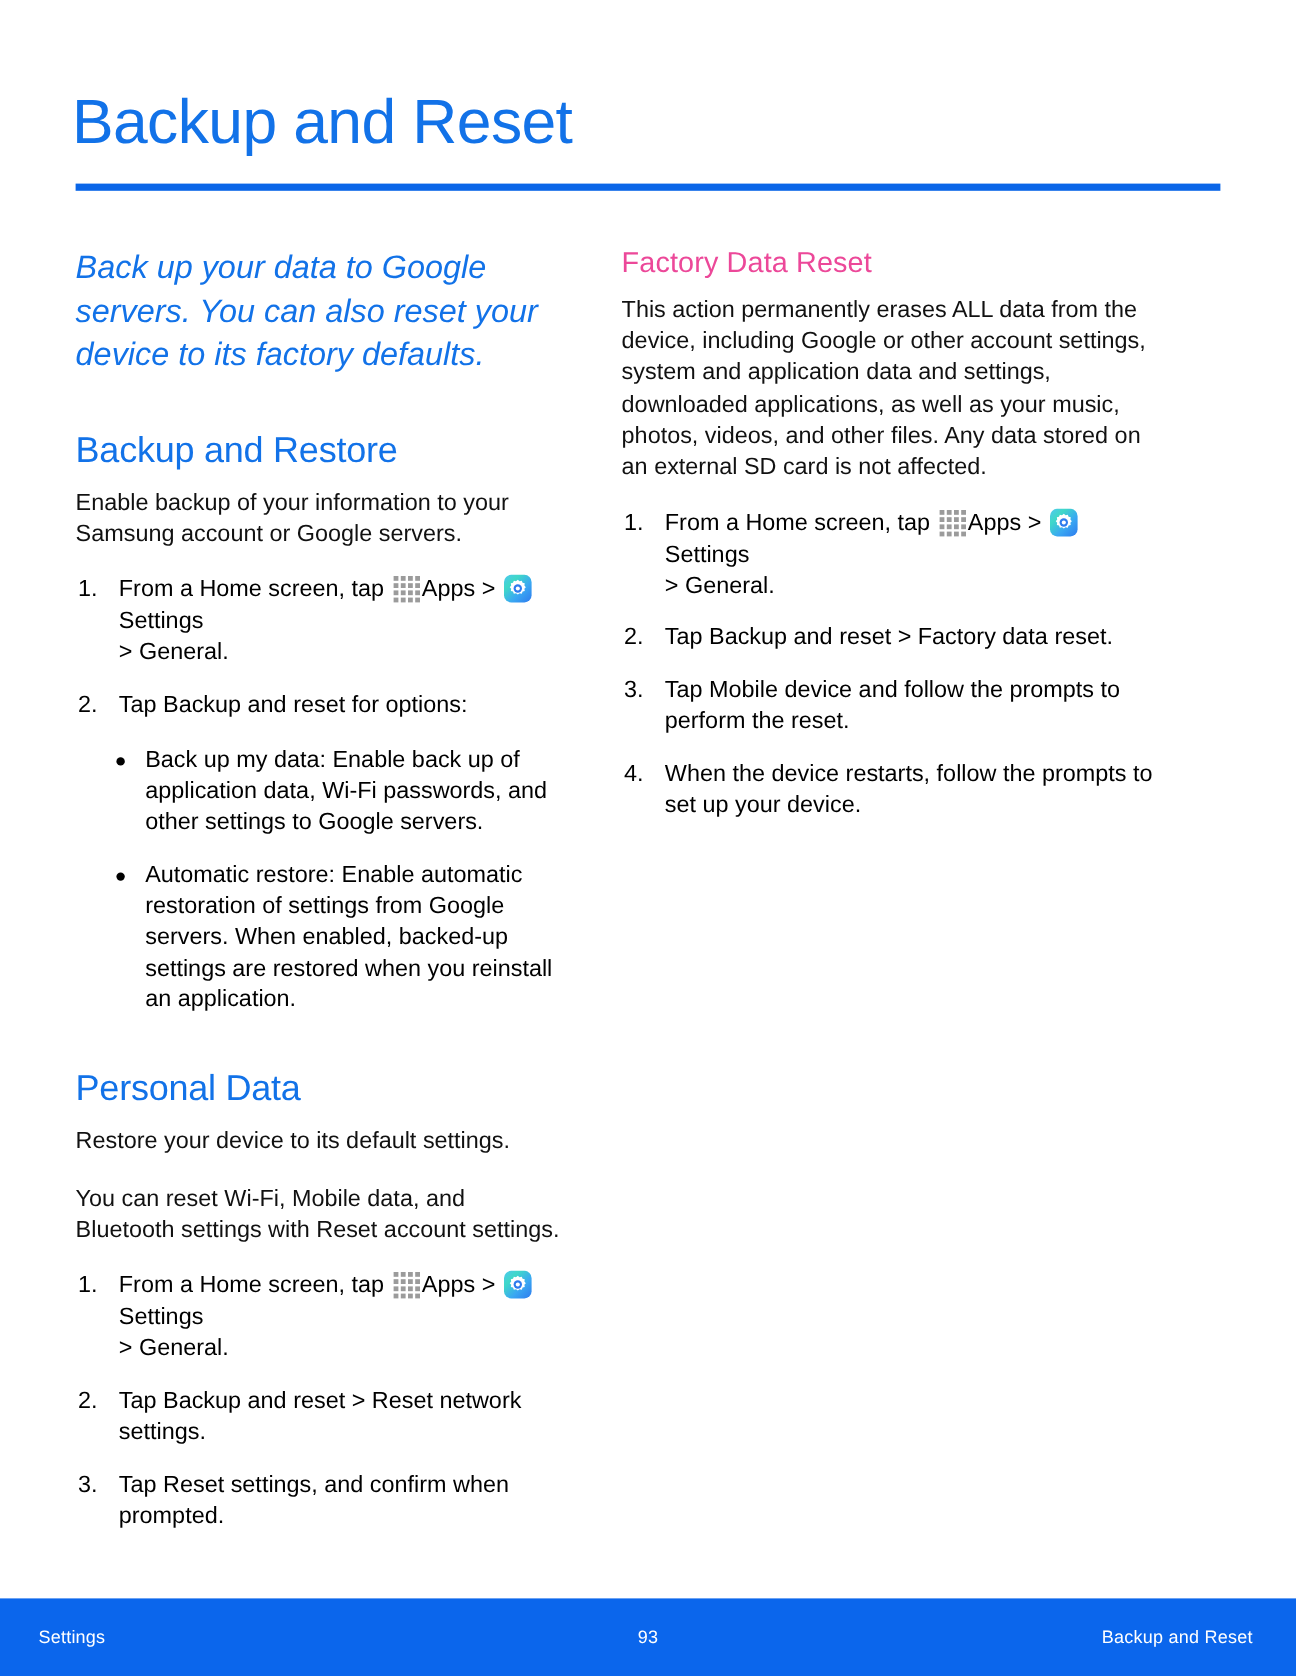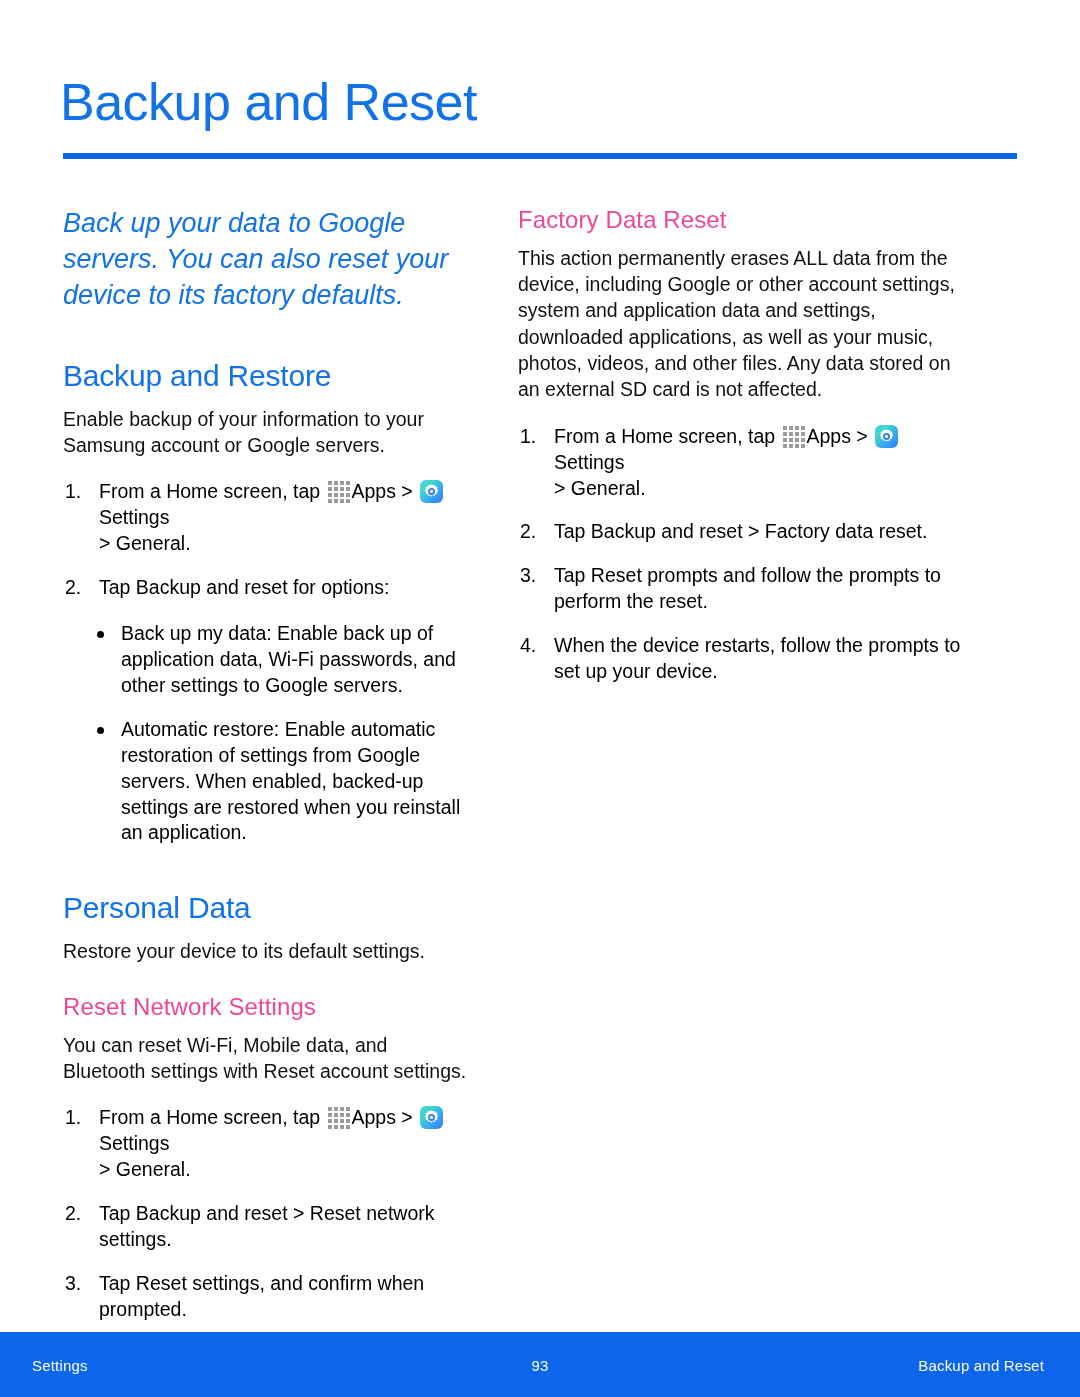--- a/index.html
+++ b/index.html
@@ -196,21 +196,20 @@
       </ol>
 
       <ul class="bullets">
         <li><b>Back up my data</b><span>: Enable back up of application data, Wi-Fi passwords, and other settings to Google servers.</span></li>
         <li><b>Automatic restore</b><span>: Enable automatic restoration of settings from Google servers. When enabled, backed-up settings are restored when you reinstall an application.</span></li>
       </ul>
 
       <h2 class="sec" style="margin-top:44px">Personal Data</h2>
       <p class="body">Restore your device to its default settings.</p>
 
-      <h3 class="sub" style="margin-top:28px">Reset Network Settings</h3>
       <p class="body">You can reset Wi-Fi, Mobile data, and Bluetooth settings with Reset account settings.</p>
 
       <ol class="steps">
         <li>
           <span class="num">1.</span><span>From a Home screen, tap </span><span class="icon-apps"><i style="left:0px;top:0px"></i><i style="left:6px;top:0px"></i><i style="left:12px;top:0px"></i><i style="left:18px;top:0px"></i><i style="left:0px;top:6px"></i><i style="left:6px;top:6px"></i><i style="left:12px;top:6px"></i><i style="left:18px;top:6px"></i><i style="left:0px;top:12px"></i><i style="left:6px;top:12px"></i><i style="left:12px;top:12px"></i><i style="left:18px;top:12px"></i><i style="left:0px;top:18px"></i><i style="left:6px;top:18px"></i><i style="left:12px;top:18px"></i><i style="left:18px;top:18px"></i></span><b>Apps</b><span> &gt; </span><span class="icon-settings"><svg width="17" height="17" viewBox="0 0 17 17">
                 <path fill="#ffffff" d="M8.5 1.2l1.5 1.1 1.8-.4.7 1.7 1.8.5-.3 1.8 1.2 1.4-1.2 1.4.3 1.8-1.8.5-.7 1.7-1.8-.4-1.5 1.1-1.5-1.1-1.8.4-.7-1.7-1.8-.5.3-1.8L1.8 7.3 3 5.9l-.3-1.8 1.8-.5.7-1.7 1.8.4z"></path>
                 <circle cx="8.5" cy="8.4" r="3.5" fill="#2E7BEE"></circle>
                 <circle cx="8.5" cy="8.4" r="1.7" fill="#ffffff"></circle>
               </svg></span><b>Settings</b><br><b>&gt; General</b><span>.</span>
         </li>
@@ -234,21 +233,21 @@
           <span class="num">1.</span><span>From a Home screen, tap </span><span class="icon-apps"><i style="left:0px;top:0px"></i><i style="left:6px;top:0px"></i><i style="left:12px;top:0px"></i><i style="left:18px;top:0px"></i><i style="left:0px;top:6px"></i><i style="left:6px;top:6px"></i><i style="left:12px;top:6px"></i><i style="left:18px;top:6px"></i><i style="left:0px;top:12px"></i><i style="left:6px;top:12px"></i><i style="left:12px;top:12px"></i><i style="left:18px;top:12px"></i><i style="left:0px;top:18px"></i><i style="left:6px;top:18px"></i><i style="left:12px;top:18px"></i><i style="left:18px;top:18px"></i></span><b>Apps</b><span> &gt; </span><span class="icon-settings"><svg width="17" height="17" viewBox="0 0 17 17">
                 <path fill="#ffffff" d="M8.5 1.2l1.5 1.1 1.8-.4.7 1.7 1.8.5-.3 1.8 1.2 1.4-1.2 1.4.3 1.8-1.8.5-.7 1.7-1.8-.4-1.5 1.1-1.5-1.1-1.8.4-.7-1.7-1.8-.5.3-1.8L1.8 7.3 3 5.9l-.3-1.8 1.8-.5.7-1.7 1.8.4z"></path>
                 <circle cx="8.5" cy="8.4" r="3.5" fill="#2E7BEE"></circle>
                 <circle cx="8.5" cy="8.4" r="1.7" fill="#ffffff"></circle>
               </svg></span><b>Settings</b><br><b>&gt; General</b><span>.</span>
         </li>
         <li>
           <span class="num">2.</span><span>Tap </span><b>Backup and reset &gt; Factory data reset</b><span>.</span>
         </li>
         <li>
-          <span class="num">3.</span><span>Tap </span><b>Reset prompts</b><span> and follow the prompts to perform the reset.</span>
+          <span class="num">3.</span><span>Tap </span><b>Mobile device</b><span> and follow the prompts to perform the reset.</span>
         </li>
         <li>
           <span class="num">4.</span><span>When the device restarts, follow the prompts to set up your device.</span>
         </li>
       </ol>
 
     </div>
   </div>
 
   <div class="footer">

